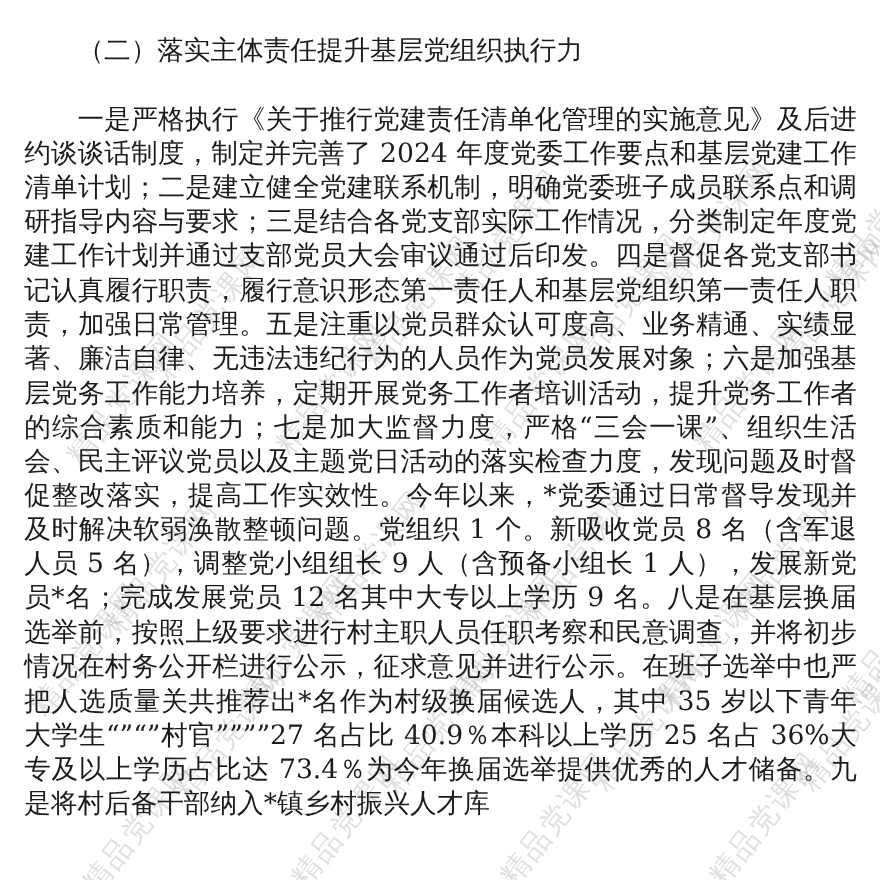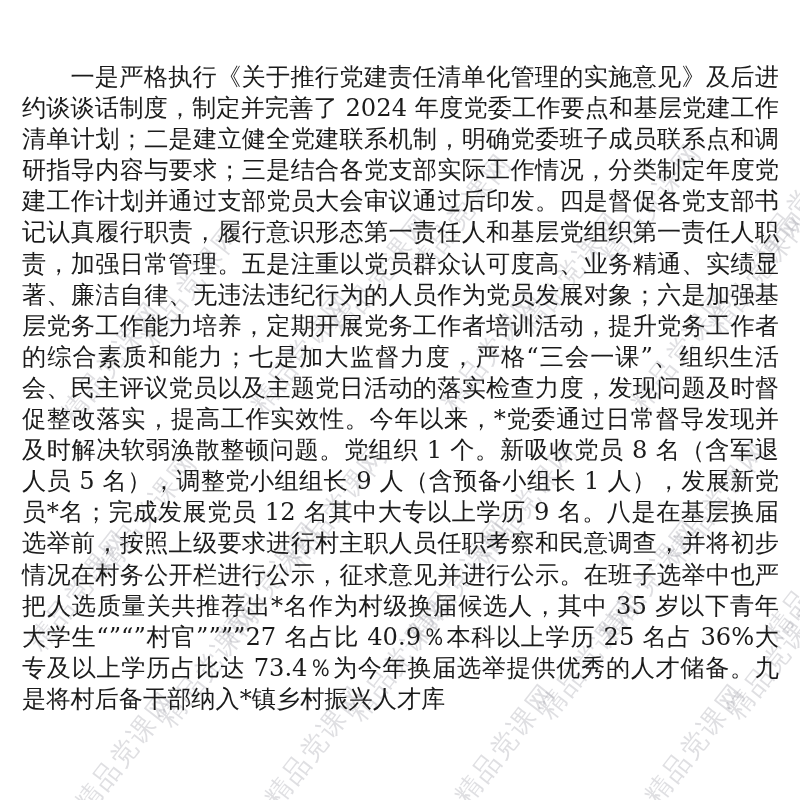--- a/index.html
+++ b/index.html
@@ -124,20 +124,21 @@
       <span class="watermark" style="left: 446px; top: 790px; transform: rotate(-52deg);">精品党课网</span>
       <span class="watermark" style="left: 636px; top: 790px; transform: rotate(-52deg);">精品党课网</span>
     </div>
 
   <div id="text-layer">
     <div class="doc-body">
 
 
       <div class="gap-before-heading"></div>
 
+      <p class="heading">（二）落实主体责任提升基层党组织执行力</p>
 
       <div class="gap-after-heading"></div>
 
       <p class="para indent2">一是严格执行《关于推行党建责任清单化管理的实施意见》及后进约谈谈话制度，制定并完善了 2024 年度党委工作要点和基层党建工作清单计划；二是建立健全党建联系机制，明确党委班子成员联系点和调研指导内容与要求；三是结合各党支部实际工作情况，分类制定年度党建工作计划并通过支部党员大会审议通过后印发。四是督促各党支部书记认真履行职责，履行意识形态第一责任人和基层党组织第一责任人职责，加强日常管理。五是注重以党员群众认可度高、业务精通、实绩显著、廉洁自律、无违法违纪行为的人员作为党员发展对象；六是加强基层党务工作能力培养，定期开展党务工作者培训活动，提升党务工作者的综合素质和能力；七是加大监督力度，严格“三会一课”、组织生活会、民主评议党员以及主题党日活动的落实检查力度，发现问题及时督促整改落实，提高工作实效性。今年以来，*党委通过日常督导发现并及时解决软弱涣散整顿问题。党组织 1 个。新吸收党员 8 名（含军退人员 5 名），调整党小组组长 9 人（含预备小组长 1 人），发展新党员*名；完成发展党员 12 名其中大专以上学历 9 名。八是在基层换届选举前，按照上级要求进行村主职人员任职考察和民意调查，并将初步情况在村务公开栏进行公示，征求意见并进行公示。在班子选举中也严把人选质量关共推荐出*名作为村级换届候选人，其中 35 岁以下青年大学生“”“”村官””””27 名占比 40.9％本科以上学历 25 名占 36%大专及以上学历占比达 73.4％为今年换届选举提供优秀的人才储备。九是将村后备干部纳入*镇乡村振兴人才库</p>
 
     </div>
   </div>
 
 </div>
 

